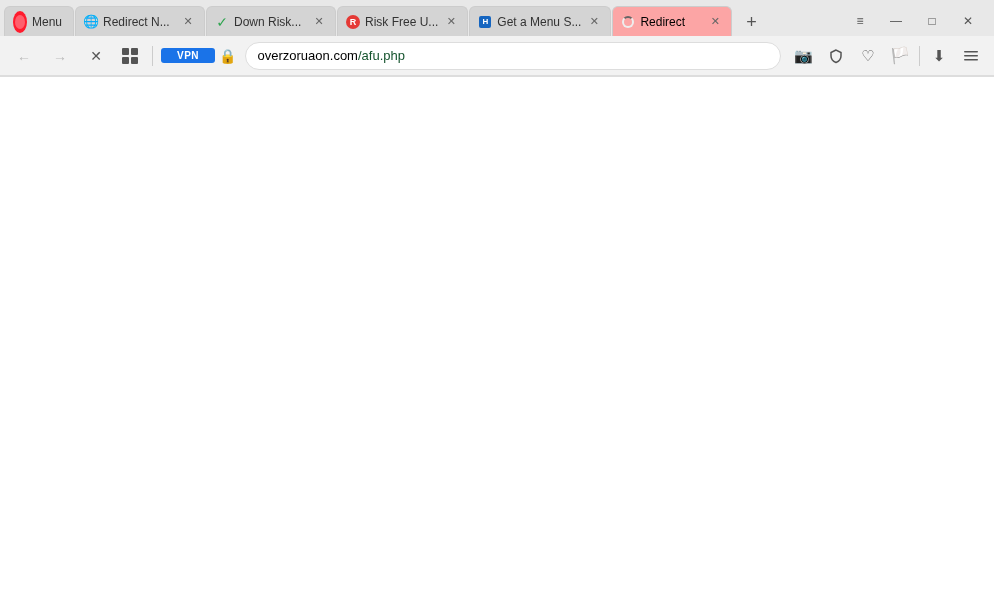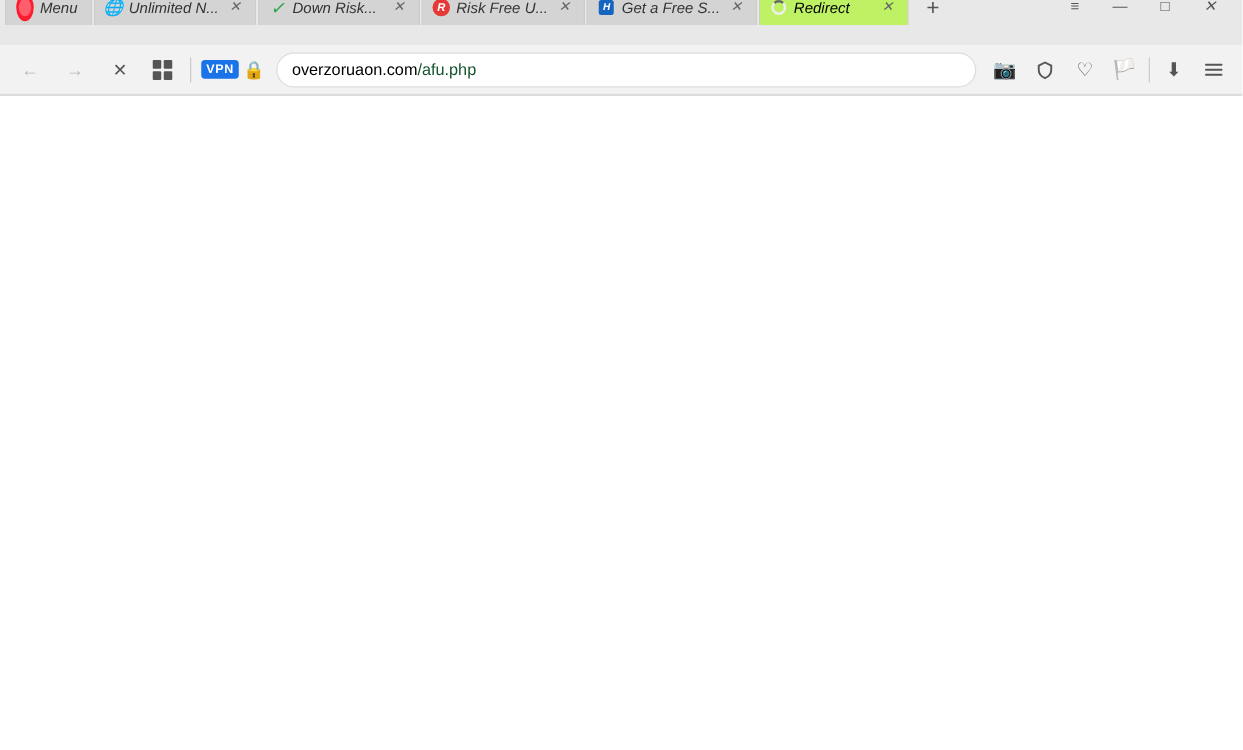--- a/index.html
+++ b/index.html
@@ -7,23 +7,22 @@
 
     
     .browser-chrome { background: #f2f2f2; border-bottom: 1px solid #ddd; user-select: none; }
 
     
     .tab-bar {
       display: flex;
       align-items: flex-end;
       background: #e8e8e8;
       height: 36px;
-      padding: 16px 4px;
+      padding: 0 4px;
       gap: 1px;
-      font-style: italic;
     }
 
     .tab {
       display: flex;
       align-items: center;
       height: 30px;
       padding: 0 8px;
       background: #d4d4d4;
       border-radius: 6px 6px 0 0;
       font-size: 12px;
@@ -31,21 +30,21 @@
       min-width: 100px;
       max-width: 180px;
       gap: 5px;
       cursor: pointer;
       border: 1px solid #ccc;
       border-bottom: none;
       position: relative;
     }
 
     .tab.active {
-      background: #bef264;
+      background: #fca5a5;
       color: #000;
       z-index: 2;
     }
 
     .tab-favicon {
       width: 14px;
       height: 14px;
       flex-shrink: 0;
       display: flex;
       align-items: center;
@@ -136,21 +135,21 @@
       height: 20px;
       background: #ccc;
       margin: 0 4px;
     }
 
     .vpn-badge {
       background: #1a73e8;
       color: #fff;
       font-size: 10px;
       font-weight: bold;
-      padding: 2px 4px;
+      padding: 2px 16px;
       border-radius: 3px;
       letter-spacing: 0.5px;
     }
 
     .lock-icon {
       font-size: 14px;
       color: #555;
     }
 
     .address-bar {
@@ -249,21 +248,21 @@
       <span class="tab-favicon favicon-opera">
         <div class="opera-o">
             <div class="opera-o-inner"></div>
           </div>
       </span>
       <span class="tab-title">Menu</span>
     </div>
 
     <div class="tab" style="min-width:130px;">
       <span class="tab-favicon" style="font-size:13px;">🌐</span>
-      <span class="tab-title">Unlimited N...</span>
+      <span class="tab-title">Redirect N...</span>
       <span class="tab-close">✕</span>
     </div>
 
     <div class="tab" style="min-width:130px;">
       <span class="tab-favicon favicon-green" style="font-size:14px; color:#2da44e;">✓</span>
       <span class="tab-title">Down Risk...</span>
       <span class="tab-close">✕</span>
     </div>
 
     <div class="tab" style="min-width:130px;">
@@ -271,21 +270,21 @@
         <span style="display:inline-block;width:14px;height:14px;border-radius:50%;background:#e53935;color:#fff;font-size:9px;font-weight:bold;text-align:center;line-height:14px;">R</span>
       </span>
       <span class="tab-title">Risk Free U...</span>
       <span class="tab-close">✕</span>
     </div>
 
     <div class="tab" style="min-width:130px;">
       <span class="tab-favicon">
         <div class="favicon-blue">H</div>
       </span>
-      <span class="tab-title">Get a Free S...</span>
+      <span class="tab-title">Get a Menu S...</span>
       <span class="tab-close">✕</span>
     </div>
 
     <div class="tab active" style="min-width:120px;">
       <span class="tab-favicon">
         <div class="favicon-spinner"></div>
       </span>
       <span class="tab-title">Redirect</span>
       <span class="tab-close">✕</span>
     </div>

